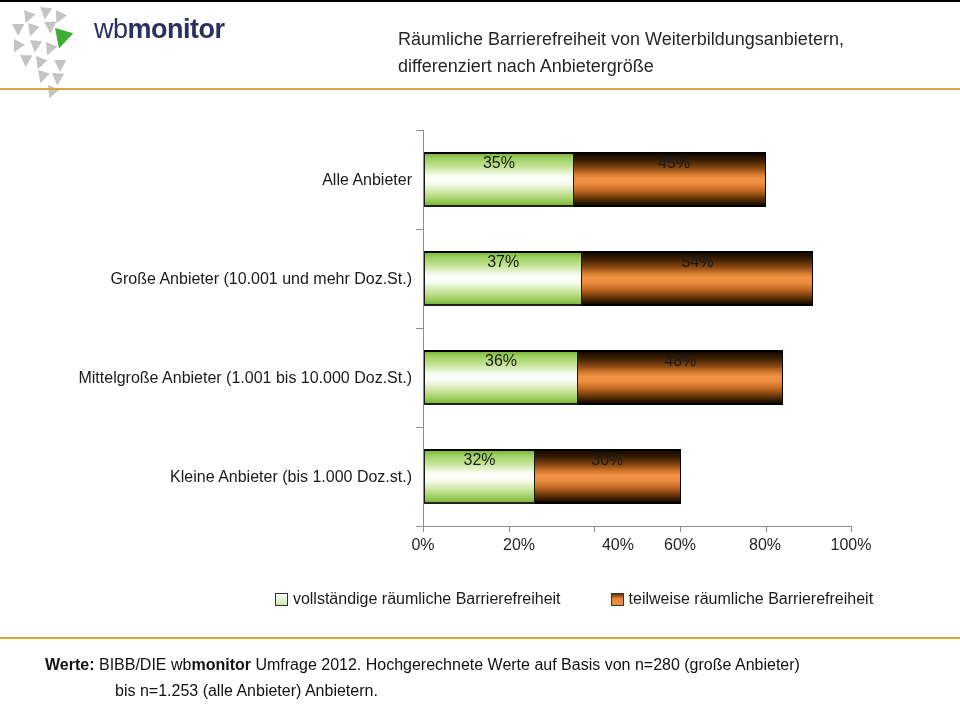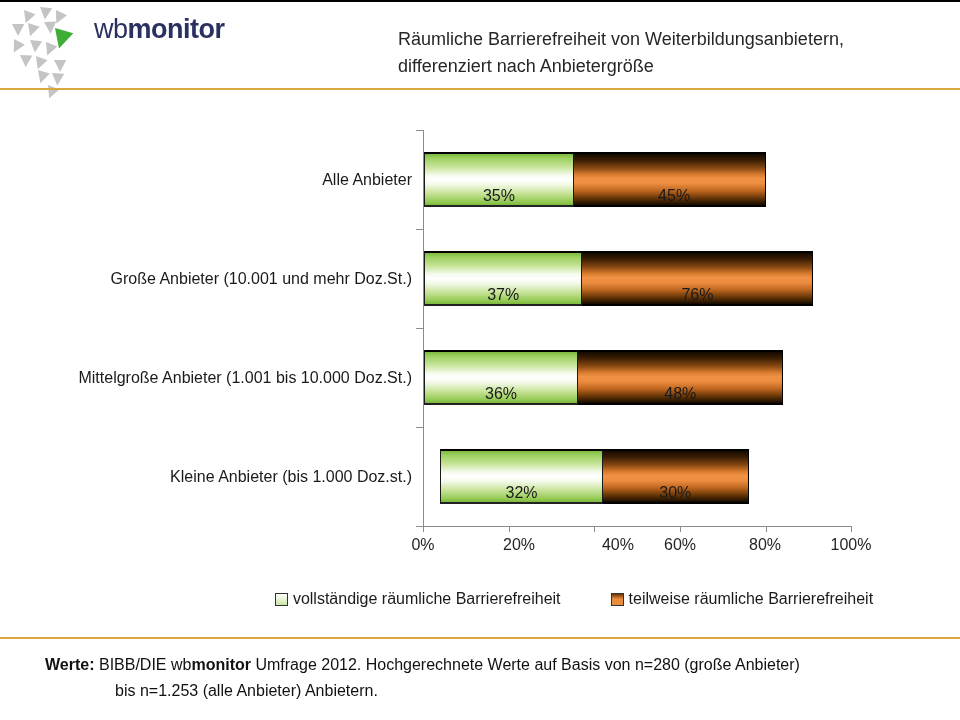--- a/index.html
+++ b/index.html
@@ -17,21 +17,21 @@
   .logo-text .mon{font-weight:700;}
   .title{left:398px;top:26px;width:540px;font-size:18px;line-height:27px;color:#262626;}
   .divider{left:0;width:960px;height:2px;background:#DCA63E;}
   .hdr-div{top:88px;}
   .ftr-div{top:637px;}
   
   .row{left:0;width:960px;height:99px;display:flex;align-items:center;}
   .cat-label{flex:0 0 424px;box-sizing:border-box;padding-right:12px;text-align:right;
     font-size:16px;color:#1a1a1a;white-space:nowrap;}
   .bar{display:flex;height:55px;}
-  .seg{position:relative;display:flex;align-items:flex-end;justify-content:center;
+  .seg{position:relative;display:flex;align-items:flex-start;justify-content:center;
     height:55px;box-sizing:border-box;}
   .seg-green{
     border:1px solid #1a1a1a;border-top:2px solid #000;border-bottom:2px solid #222;
     background:linear-gradient(to bottom,
       #7db93e 0%, #9CD05F 8%, #c9e59c 26%, #f6fbee 42%, #ffffff 50%,
       #f2f9e6 60%, #c5e295 78%, #93c952 94%, #7db93e 100%);
   }
   .seg-orange{
     border:1px solid #000;border-left:none;border-top:2px solid #000;border-bottom:2px solid #000;
     background:linear-gradient(to bottom,
@@ -106,41 +106,41 @@
   </div>
 </div>
 
 <div class="abs row" style="top:229px">
   <div class="cat-label">Große Anbieter (10.001 und mehr Doz.St.)</div>
   <div class="bar">
     <div class="seg seg-green" style="width: 158.4px;">
       <span class="seg-label">37%</span>
     </div>
     <div class="seg seg-orange" style="width: 231.1px;">
-      <span class="seg-label">76%</span>
+      <span class="seg-label">54%</span>
     </div>
   </div>
 </div>
 
 <div class="abs row" style="top:328px">
   <div class="cat-label">Mittelgroße Anbieter (1.001 bis 10.000 Doz.St.)</div>
   <div class="bar">
     <div class="seg seg-green" style="width: 154.1px;">
       <span class="seg-label">36%</span>
     </div>
     <div class="seg seg-orange" style="width: 205.4px;">
       <span class="seg-label">48%</span>
     </div>
   </div>
 </div>
 
 <div class="abs row" style="top:427px">
   <div class="cat-label">Kleine Anbieter (bis 1.000 Doz.st.)</div>
   <div class="bar">
-    <div class="seg seg-green" style="width: 163px; margin-left: 16px;">
+    <div class="seg seg-green" style="width: 111px;">
       <span class="seg-label">32%</span>
     </div>
     <div class="seg seg-orange" style="width: 145.5px;">
       <span class="seg-label">30%</span>
     </div>
   </div>
 </div>
 
 <div class="abs axis" style="left:423px;top:130px;width:1px;height:397px;"></div>
 <div class="abs axis" style="left:423px;top:526px;width:429px;height:1px;"></div>

